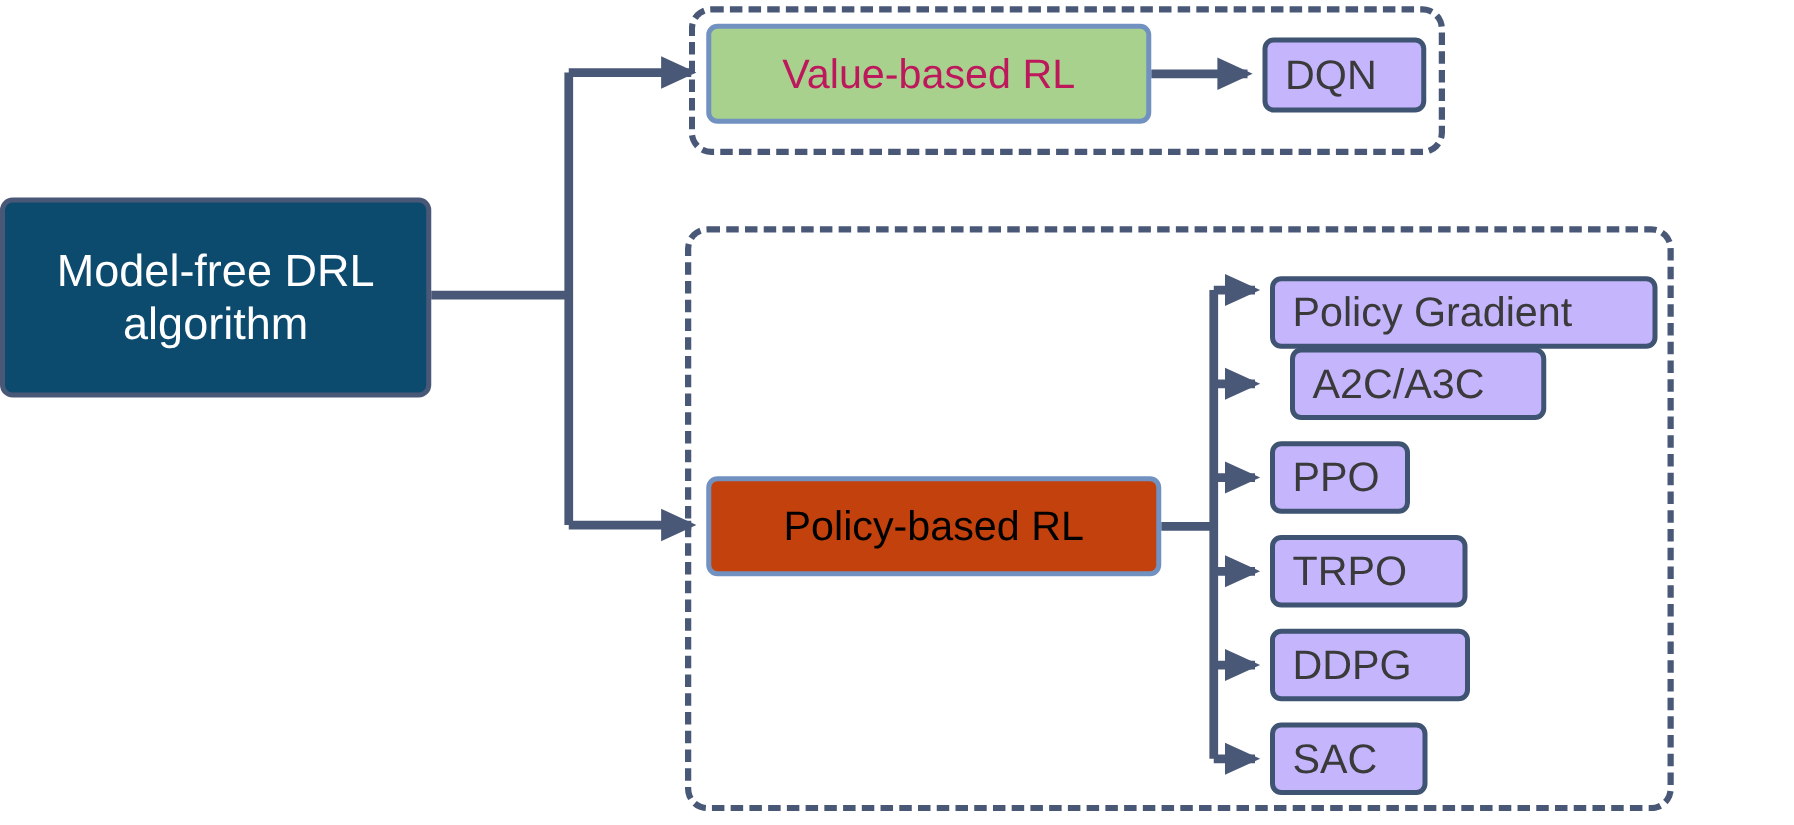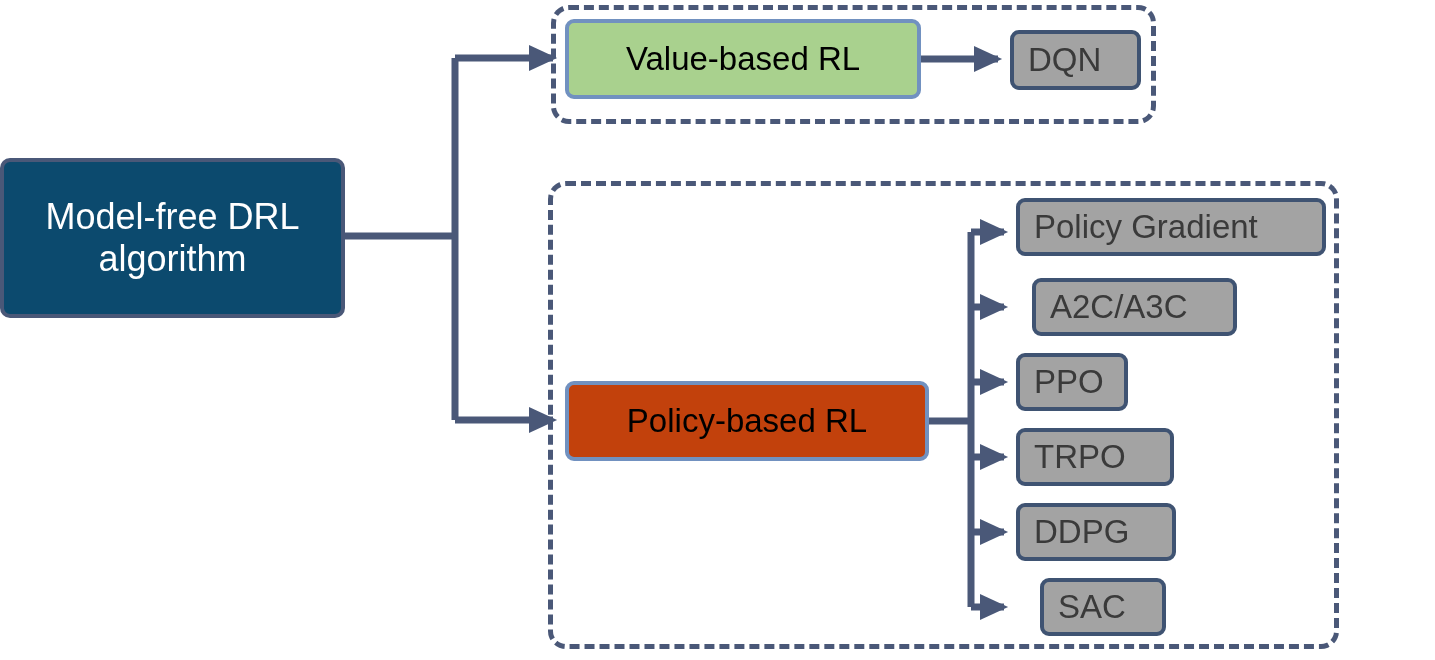--- a/index.html
+++ b/index.html
@@ -53,40 +53,40 @@
   }
   .node-root .node-label { display: block; width: 100%; }
   .node-value {
     left: 565px;
     top: 19px;
     width: 356px;
     height: 80px;
     background: #a9d18e;
     border-color: #7191c0;
     border-width: 4px;
-    color: #000000;
+    color: #be185d;
     font-size: 33px;
     justify-content: center;
     text-align: center;
   }
   .node-policy {
     left: 565px;
     top: 381px;
     width: 364px;
     height: 80px;
     background: #c2410c;
     border-color: #7191c0;
     border-width: 4px;
     color: #000000;
     font-size: 33px;
     justify-content: center;
     text-align: center;
   }
   .leaf {
-    background: #a3a3a3;
+    background: #c4b5fd;
     border-color: #3f5372;
     border-width: 4px;
     color: #3a3a3a;
     font-size: 33px;
     justify-content: flex-start;
     padding-left: 14px;
     height: 58px;
   }
   .group-box {
     position: absolute;
@@ -154,32 +154,32 @@
   </div>
 
   <div class="node node-policy">
     <span class="node-label">Policy-based RL</span>
   </div>
 
   <div class="node leaf" style="left:1010px; top:30px; width:131px; height:60px;">
     <span class="node-label">DQN</span>
   </div>
 
-  <div class="node leaf" style="left:1016px; top:198px; width:310px;">
+  <div class="node leaf" style="left:1016px; top:221px; width:310px;">
     <span class="node-label">Policy Gradient</span>
   </div>
   <div class="node leaf" style="left:1016px; top:278px; width:205px;margin-left:16px;">
     <span class="node-label">A2C/A3C</span>
   </div>
   <div class="node leaf" style="left:1016px; top:353px; width:112px;">
     <span class="node-label">PPO</span>
   </div>
   <div class="node leaf" style="left:1016px; top:428px; width:158px;">
     <span class="node-label">TRPO</span>
   </div>
   <div class="node leaf" style="left:1016px; top:503px; width:160px;">
     <span class="node-label">DDPG</span>
   </div>
-  <div class="node leaf" style="left:1016px; top:578px; width:126px;margin-left:24px;">
+  <div class="node leaf" style="left:1016px; top:578px; width:126px;">
     <span class="node-label">SAC</span>
   </div>
 
 </div>
 
 </body></html>

